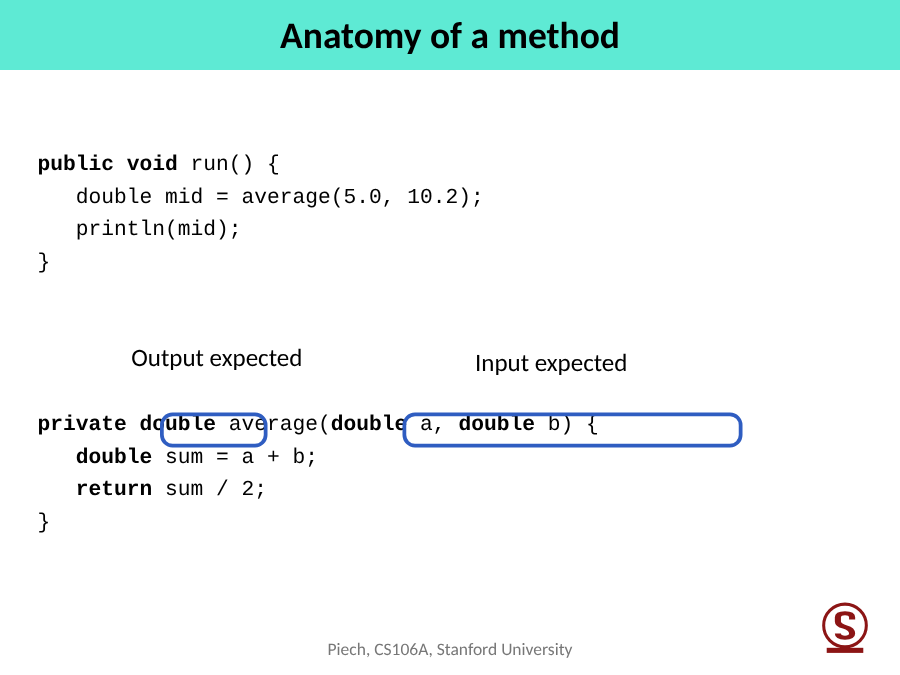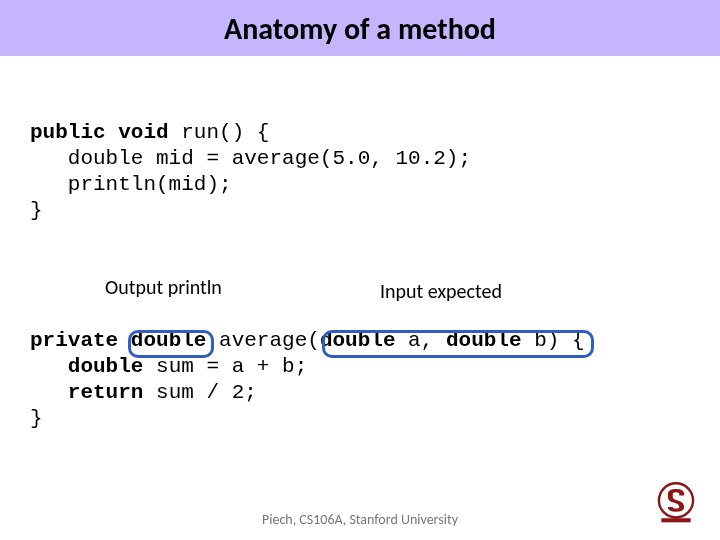--- a/index.html
+++ b/index.html
@@ -7,36 +7,36 @@
     width: 720px;
     height: 540px;
     background: #ffffff;
     font-family: Calibri, Arial, sans-serif;
     position: relative;
     overflow: hidden;
   }
   .title-bar {
     width: 100%;
     height: 56px;
-    background: #c4b5fd;
+    background: #5eead4;
     display: flex;
     align-items: center;
     justify-content: center;
   }
   .title-text {
     font-size: 30px;
     font-weight: bold;
     color: #000;
   }
   .code-area {
     position: absolute;
     left: 30px;
     top: 120px;
     font-family: "Courier New", monospace;
-    font-size: 21px;
+    font-size: 17px;
     line-height: 26px;
     color: #000;
     white-space: pre;
   }
   .bold { font-weight: bold; }
   .label {
     position: absolute;
     font-family: Calibri, Arial, sans-serif;
     font-size: 20px;
     color: #000;
@@ -88,21 +88,21 @@
 <span>}</span>
 
 
 
 
 <span class="bold">private</span><span> </span><span class="bold">double</span><span> average(</span><span class="bold">double</span><span> a, </span><span class="bold">double</span><span> b) {</span>
 <span>   </span><span class="bold">double</span><span> sum = a + b;</span>
 <span>   </span><span class="bold">return</span><span> sum / 2;</span>
 <span>}</span></div>
 
-<div class="label output">Output println</div>
+<div class="label output">Output expected</div>
 <div class="label input">Input expected</div>
 
 <div class="highlight-box hl-output"></div>
 <div class="highlight-box hl-input"></div>
 
 <div class="footer">Piech, CS106A, Stanford University</div>
 
 <div class="logo">
   <svg viewBox="0 0 64 64">
     <circle cx="32" cy="30" r="21" fill="#fff" stroke="#8C1515" stroke-width="3"></circle>

